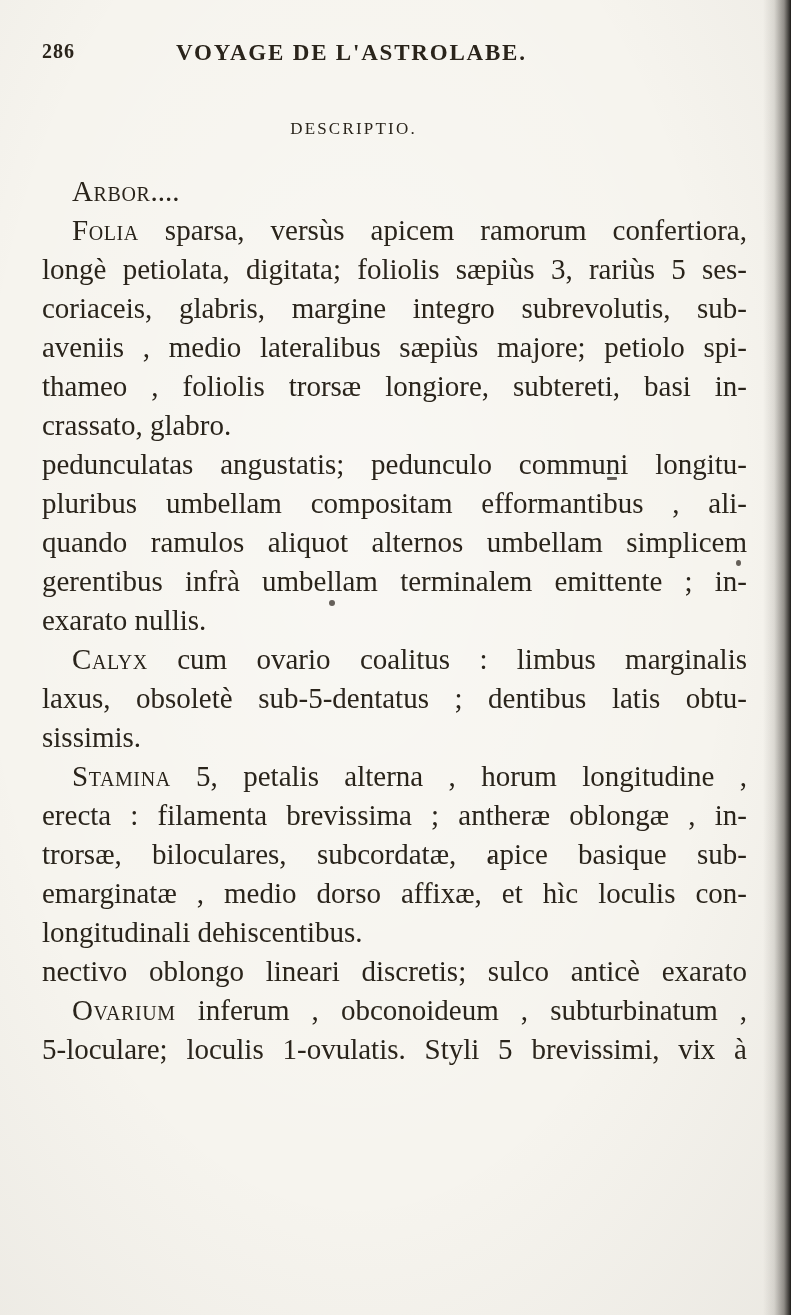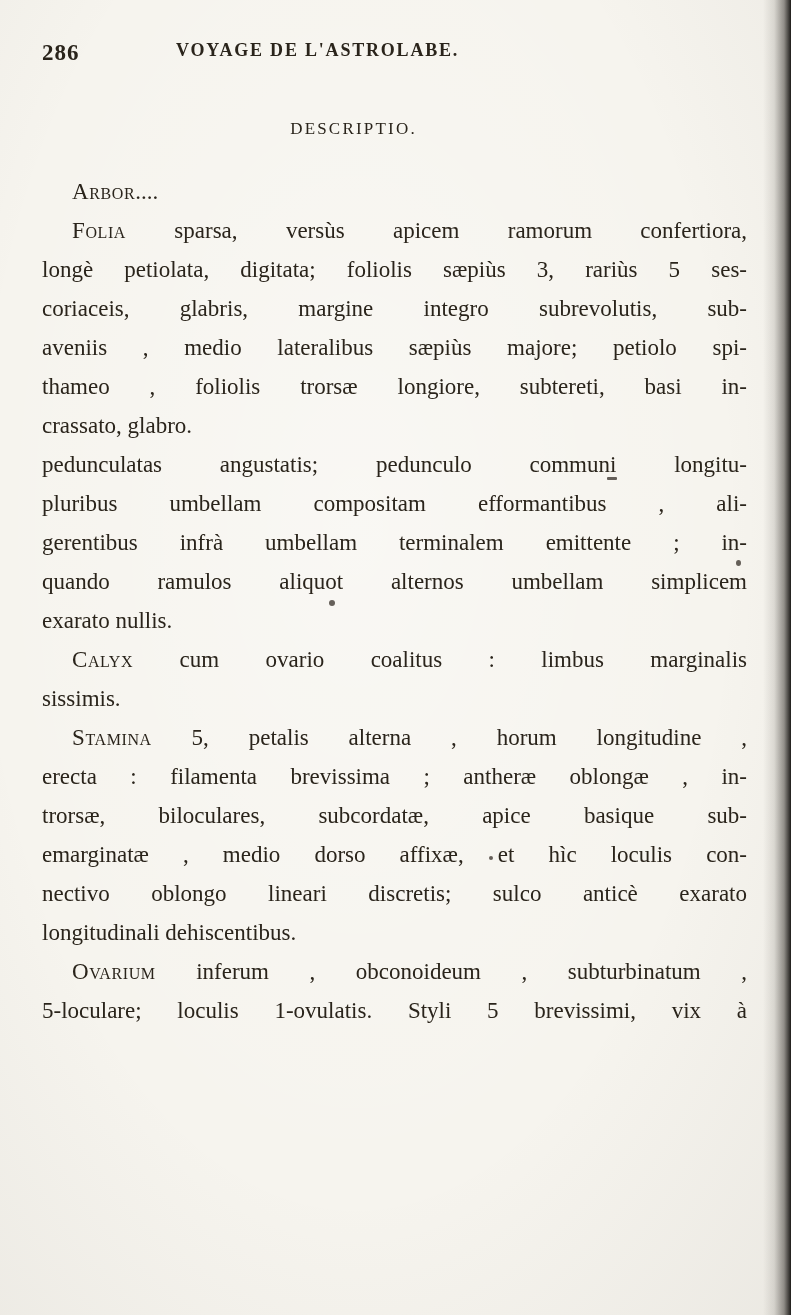--- a/index.html
+++ b/index.html
@@ -16,37 +16,37 @@
   }
   
   .page::before {
     content: "";
     position: absolute; inset: 0;
     background: radial-gradient(ellipse at 45% 40%, rgba(255,255,255,0.35) 0%, rgba(0,0,0,0) 60%, rgba(60,52,40,0.06) 100%);
     pointer-events: none;
   }
   .page-number {
     position: absolute; top: 40px; left: 42px;
-    font-size: 23px; font-weight: bold; letter-spacing: 1px;
+    font-size: 20px; font-weight: bold; letter-spacing: 1px;
   }
   .running-title {
     position: absolute; top: 40px; left: 176px;
-    font-size: 18px; font-weight: bold; letter-spacing: 1.8px;
+    font-size: 23px; font-weight: bold; letter-spacing: 1.8px;
     white-space: nowrap;
   }
   .section-heading {
     position: absolute; top: 119px; left: 0; right: 0;
     text-align: center;
     transform: translateX(-42px);
     font-size: 17px; letter-spacing: 2.2px;
     font-weight: normal;
   }
   .body-text {
     position: absolute; top: 172px; left: 42px; width: 705px;
-    font-size: 23px;
+    font-size: 29px;
   }
   .line {
     height: 39px;
     line-height: 39px;
     text-align: justify;
     text-align-last: justify;
   }
   .line.para-end { text-align-last: left; }
   .line.para-start { text-indent: 30px; }
   .lead { font-variant: small-caps; letter-spacing: 0.6px; }
@@ -79,31 +79,32 @@
   <div class="body-text">
       <div class="line para-start para-end"><span class="lead">Arbor</span>....</div>
       <div class="line para-start"><span class="lead">Folia</span> sparsa, versùs apicem ramorum confertiora,</div>
       <div class="line">longè petiolata, digitata; foliolis sæpiùs 3, rariùs 5 ses-</div>
       <div class="line">coriaceis, glabris, margine integro subrevolutis, sub-</div>
       <div class="line">aveniis , medio lateralibus sæpiùs majore; petiolo spi-</div>
       <div class="line">thameo , foliolis trorsæ longiore, subtereti, basi in-</div>
       <div class="line para-end">crassato, glabro.</div>
       <div class="line">pedunculatas angustatis; pedunculo communi longitu-</div>
       <div class="line">pluribus umbellam compositam efformantibus , ali-</div>
+      <div class="line">quando ramulos aliquot alternos umbellam simplicem</div>
       <div class="line">gerentibus infrà umbellam terminalem emittente ; in-</div>
-      <div class="line">quando ramulos aliquot alternos umbellam simplicem</div>
       <div class="line para-end">exarato nullis.</div>
       <div class="line para-start"><span class="lead">Calyx</span> cum ovario coalitus : limbus marginalis</div>
+      <div class="line">laxus, obsoletè sub-5-dentatus ; dentibus latis obtu-</div>
       <div class="line para-end">sissimis.</div>
       <div class="line para-start"><span class="lead">Stamina</span> 5, petalis alterna , horum longitudine ,</div>
       <div class="line">erecta : filamenta brevissima ; antheræ oblongæ , in-</div>
       <div class="line">trorsæ, biloculares, subcordatæ, apice basique sub-</div>
       <div class="line">emarginatæ , medio dorso affixæ, et hìc loculis con-</div>
+      <div class="line para-end">longitudinali dehiscentibus.</div>
       <div class="line">nectivo oblongo lineari discretis; sulco anticè exarato</div>
-      <div class="line para-end">longitudinali dehiscentibus.</div>
       <div class="line para-start"><span class="lead">Ovarium</span> inferum , obconoideum , subturbinatum ,</div>
       <div class="line">5-loculare; loculis 1-ovulatis. Styli 5 brevissimi, vix à</div>
     </div>
 
   <div class="speck speck-dash"></div>
   <div class="speck speck-dot-1"></div>
   <div class="speck speck-dot-2"></div>
   <div class="speck speck-dot-3"></div>
 
   <div class="gutter-shadow"></div>

